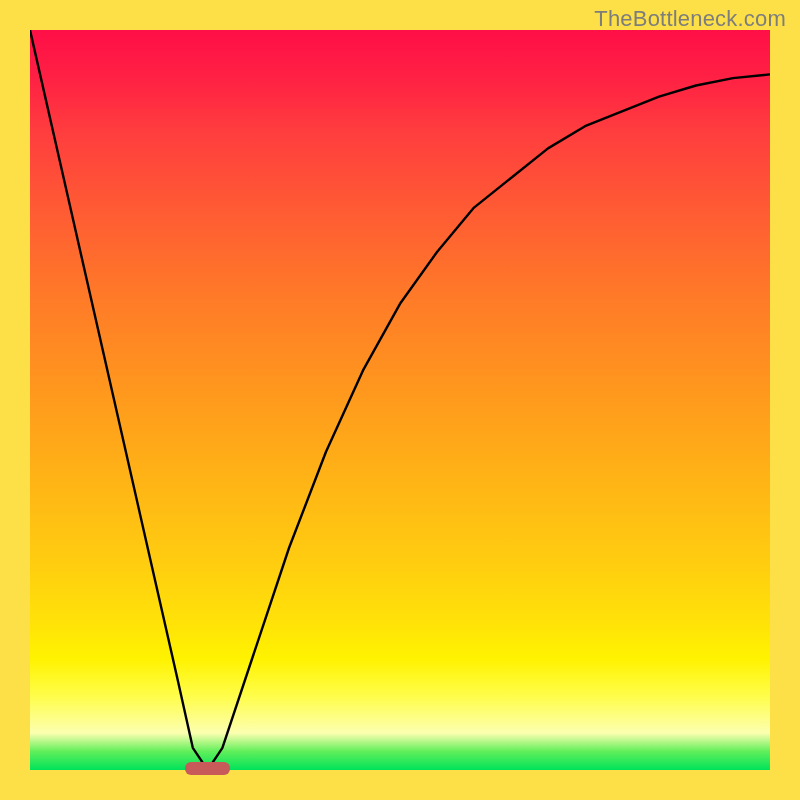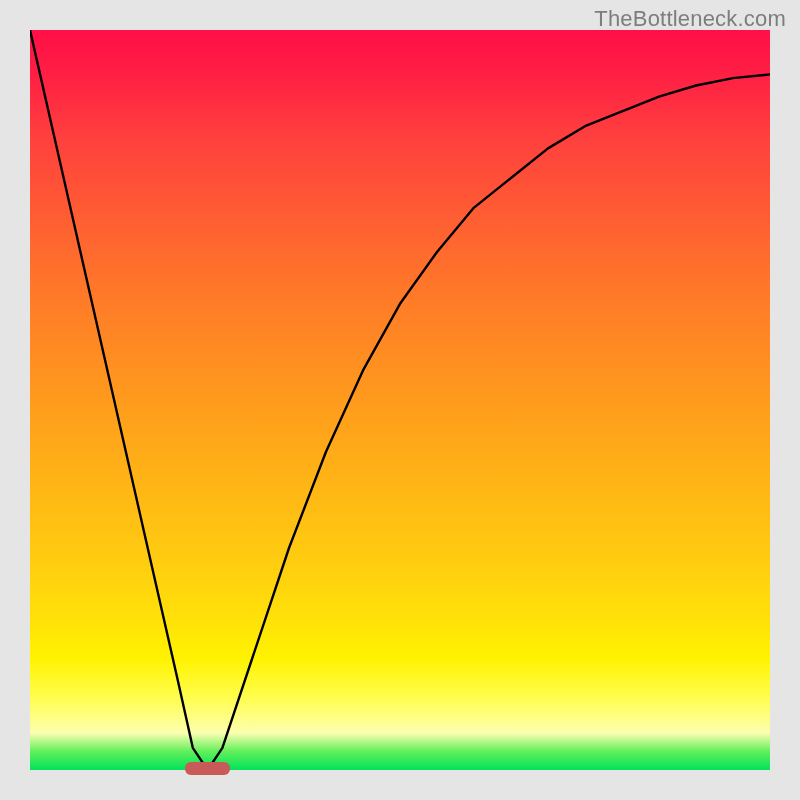--- a/index.html
+++ b/index.html
@@ -10,21 +10,21 @@
     background: #000;
     overflow: hidden;
     font-family: Arial, Helvetica, sans-serif;
   }
   .frame {
     position: absolute;
     left: 0;
     top: 0;
     width: 800px;
     height: 800px;
-    background: #e5e5e5;
+    background: #fde047;
   }
   .plot {
     position: absolute;
     left: 30px;
     top: 30px;
     width: 740px;
     height: 740px;
     
     background: linear-gradient(
       to bottom,

